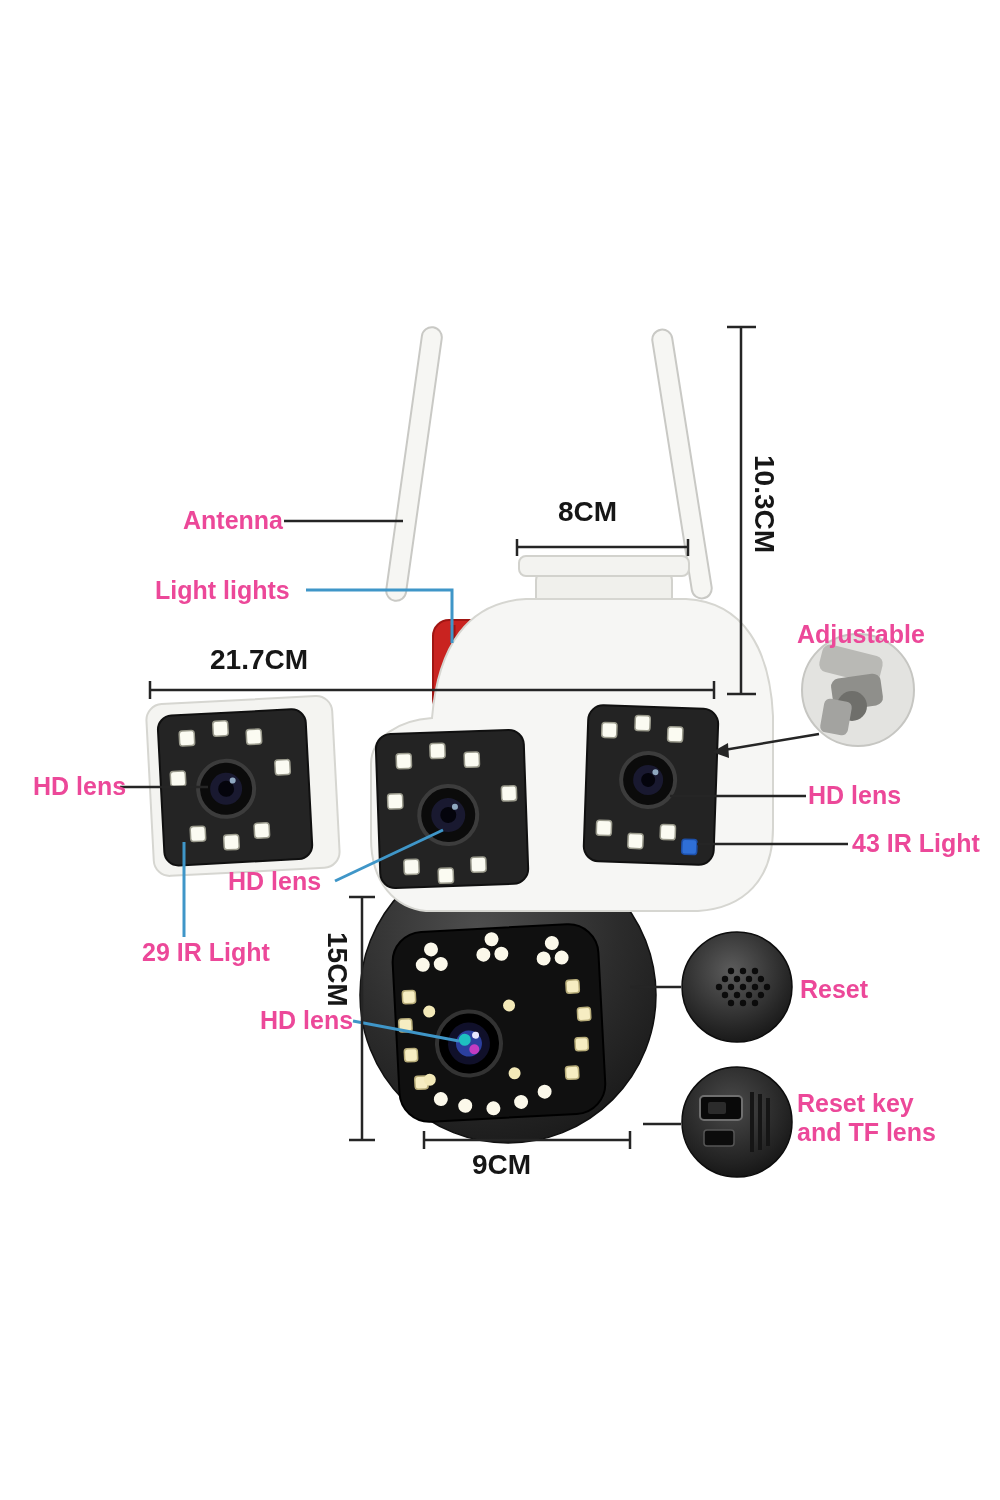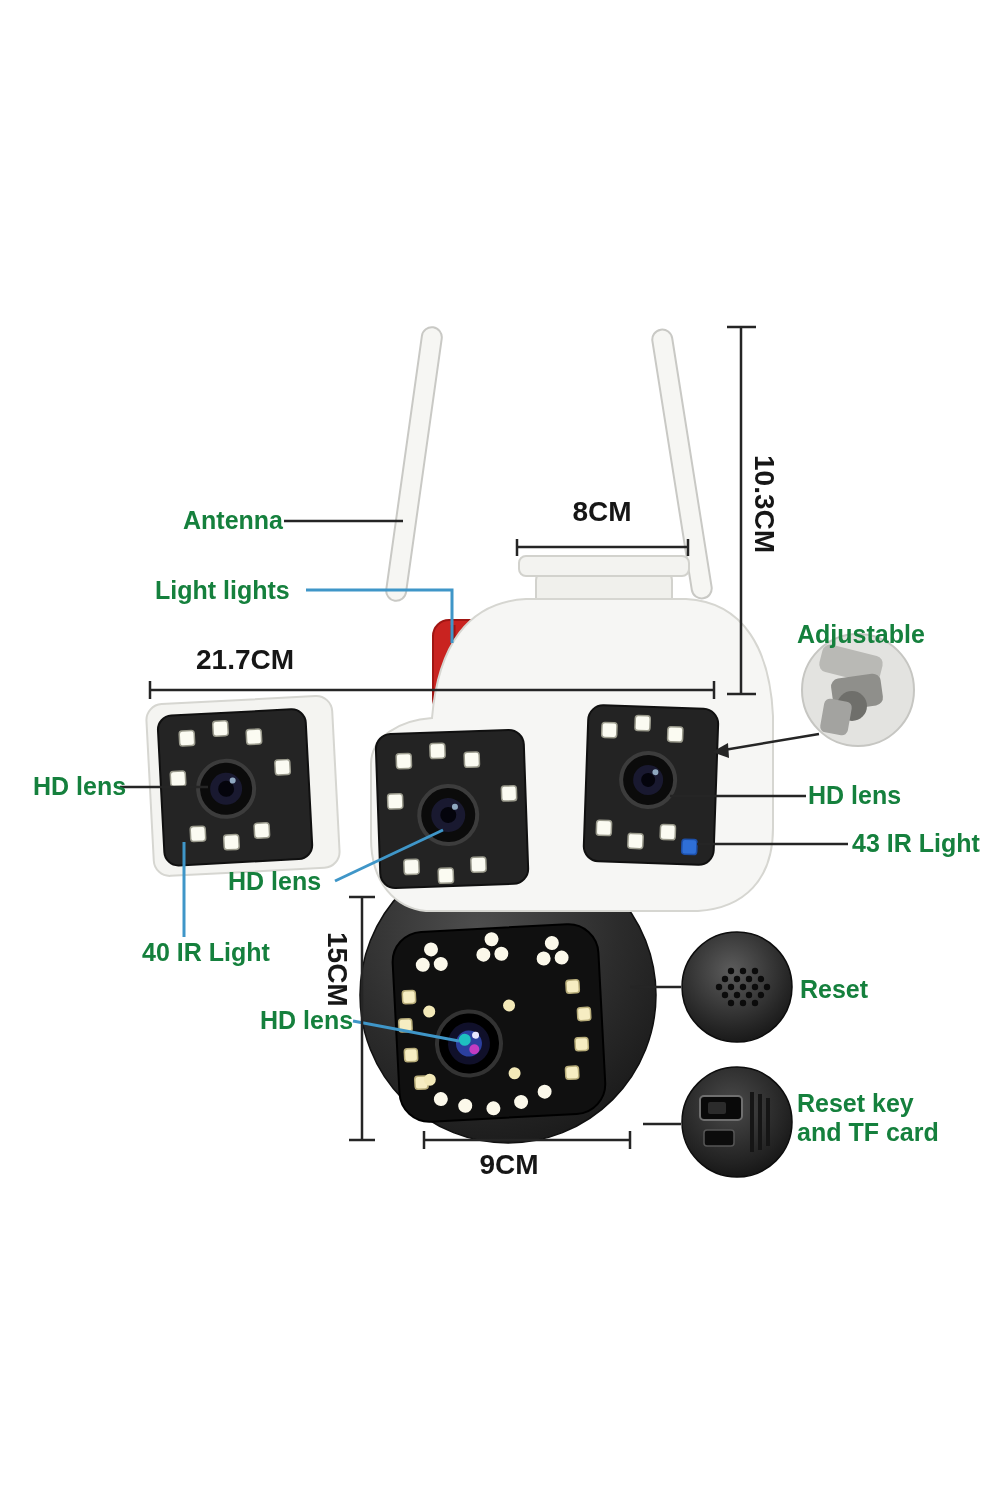--- a/index.html
+++ b/index.html
@@ -9,36 +9,36 @@
     background:#ffffff;
     overflow:hidden;
     font-family:"Liberation Sans",sans-serif;
   }
   .page svg{position:absolute;left:0;top:0;}
   .lbl{
     position:absolute;
     font-weight:600;
     font-size:25px;
     line-height:1.15;
-    color:#15803d;
+    color:#ec4899;
     white-space:nowrap;
   }
   .dim{
     position:absolute;
     font-weight:700;
     font-size:28px;
     line-height:1.05;
     color:#161616;
     white-space:nowrap;
   }
   .rot90{
     transform:rotate(90deg);
     transform-origin:0 0;
   }
-  .center{text-align:center;}
+  .center{text-align:left;}
 </style>
 </head>
 <body>
 
 <div class="page">
 
   <svg width="1000" height="1500" viewBox="0 0 1000 1500">
     <defs>
       <radialGradient id="sphereG" cx="40%" cy="28%" r="85%">
         <stop offset="0%" stop-color="#4e4e4e"></stop>
@@ -257,27 +257,27 @@
     </g>
   </svg>
 
   <div class="lbl" style="left:183px;top:506px">Antenna</div>
   <div class="lbl" style="left:155px;top:576px">Light lights</div>
   <div class="lbl" style="left:797px;top:620px">Adjustable</div>
   <div class="lbl" style="left:33px;top:772px">HD lens</div>
   <div class="lbl" style="left:808px;top:781px">HD lens</div>
   <div class="lbl" style="left:852px;top:829px">43 IR Light</div>
   <div class="lbl" style="left:228px;top:867px">HD lens</div>
-  <div class="lbl" style="left:142px;top:938px">40 IR Light</div>
+  <div class="lbl" style="left:142px;top:938px">29 IR Light</div>
   <div class="lbl" style="left:260px;top:1006px">HD lens</div>
   <div class="lbl" style="left:800px;top:975px">Reset</div>
   <div style="position:absolute;left:797px;top:1089px;">
     <div class="lbl" style="position:static">Reset key</div>
-    <div class="lbl" style="position:static">and TF card</div>
+    <div class="lbl" style="position:static">and TF lens</div>
   </div>
 
   <div class="dim center" style="left:558px;top:497px;width:88px">8CM</div>
   <div class="dim rot90" style="left:779px;top:455px">10.3CM</div>
-  <div class="dim" style="left:196px;top:645px">21.7CM</div>
+  <div class="dim" style="left:210px;top:645px">21.7CM</div>
   <div class="dim rot90" style="left:352px;top:932px">15CM</div>
   <div class="dim center" style="left:472px;top:1150px;width:74px">9CM</div>
 
 </div>
 
 </body></html>

